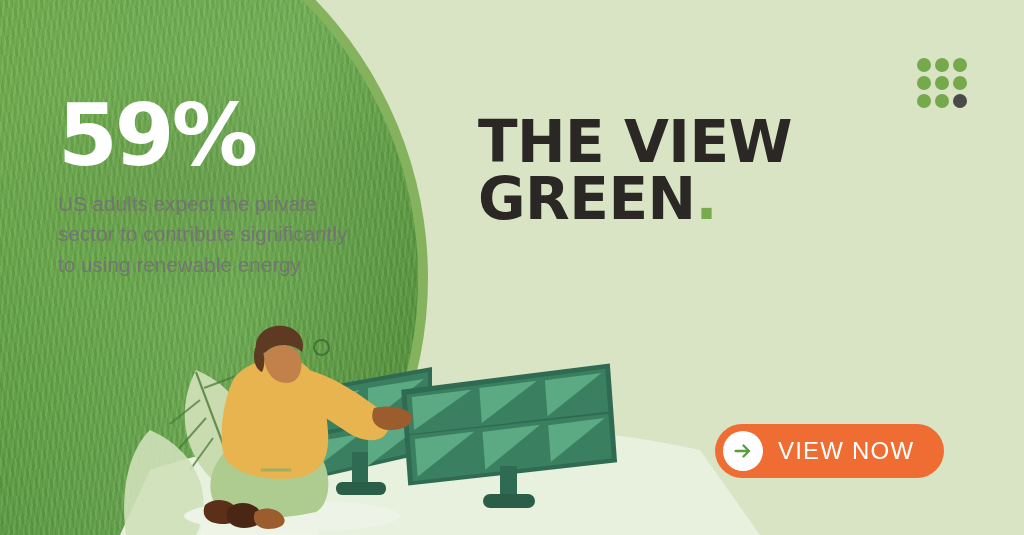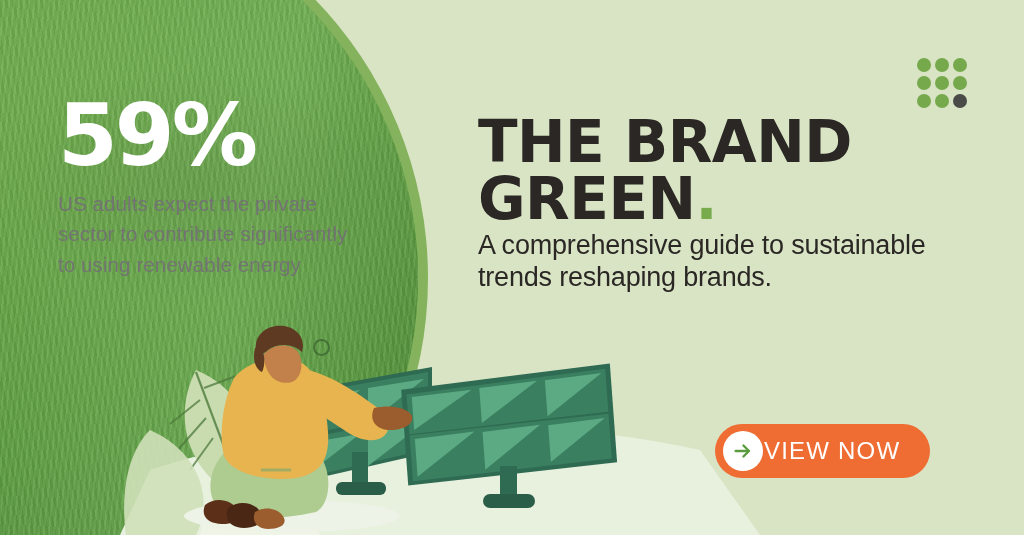--- a/index.html
+++ b/index.html
@@ -86,21 +86,21 @@
     position:absolute;left:917px;top:58px;z-index:50;
     display:grid;grid-template-columns:repeat(3,14px);
     grid-template-rows:repeat(3,14px);gap:4px;
   }
   .logo i{display:block;width:14px;height:14px;border-radius:50%;background:#76a84c;}
   .logo i.dark{background:#4a4a48;}
 
   
   .cta{
     position:absolute;left:715px;top:424px;z-index:50;
-    display:flex;align-items:center;gap:1px;
+    display:flex;align-items:center;gap:15px;
     height:54px;padding:0 30px 0 8px;
     background:#ef6c33;border:none;border-radius:27px;
     cursor:pointer;
   }
   .cta .knob{
     width:40px;height:40px;border-radius:50%;background:#ffffff;
     display:flex;align-items:center;justify-content:center;flex:none;
   }
   .cta .label{
     color:#ffffff;font-size:24px;font-weight:400;letter-spacing:1.2px;
@@ -192,24 +192,23 @@
 
   <div class="decor-ring"></div>
 
   <div class="stat-block">
     <p class="stat-num">59%</p>
     <p class="stat-copy">US adults expect the private sector to contribute significantly to using renewable energy</p>
   </div>
 
   <div class="right">
     <h1 class="headline">
-      <span>THE BRAND</span><br>
+      <span>THE VIEW</span><br>
       <span>GREEN</span><span class="dot">.</span>
     </h1>
-    <p class="subhead">A comprehensive guide to sustainable trends reshaping brands.</p>
   </div>
 
   <div class="logo">
     <i></i>
     <i></i>
     <i></i>
     <i></i>
     <i></i>
     <i></i>
     <i></i>

